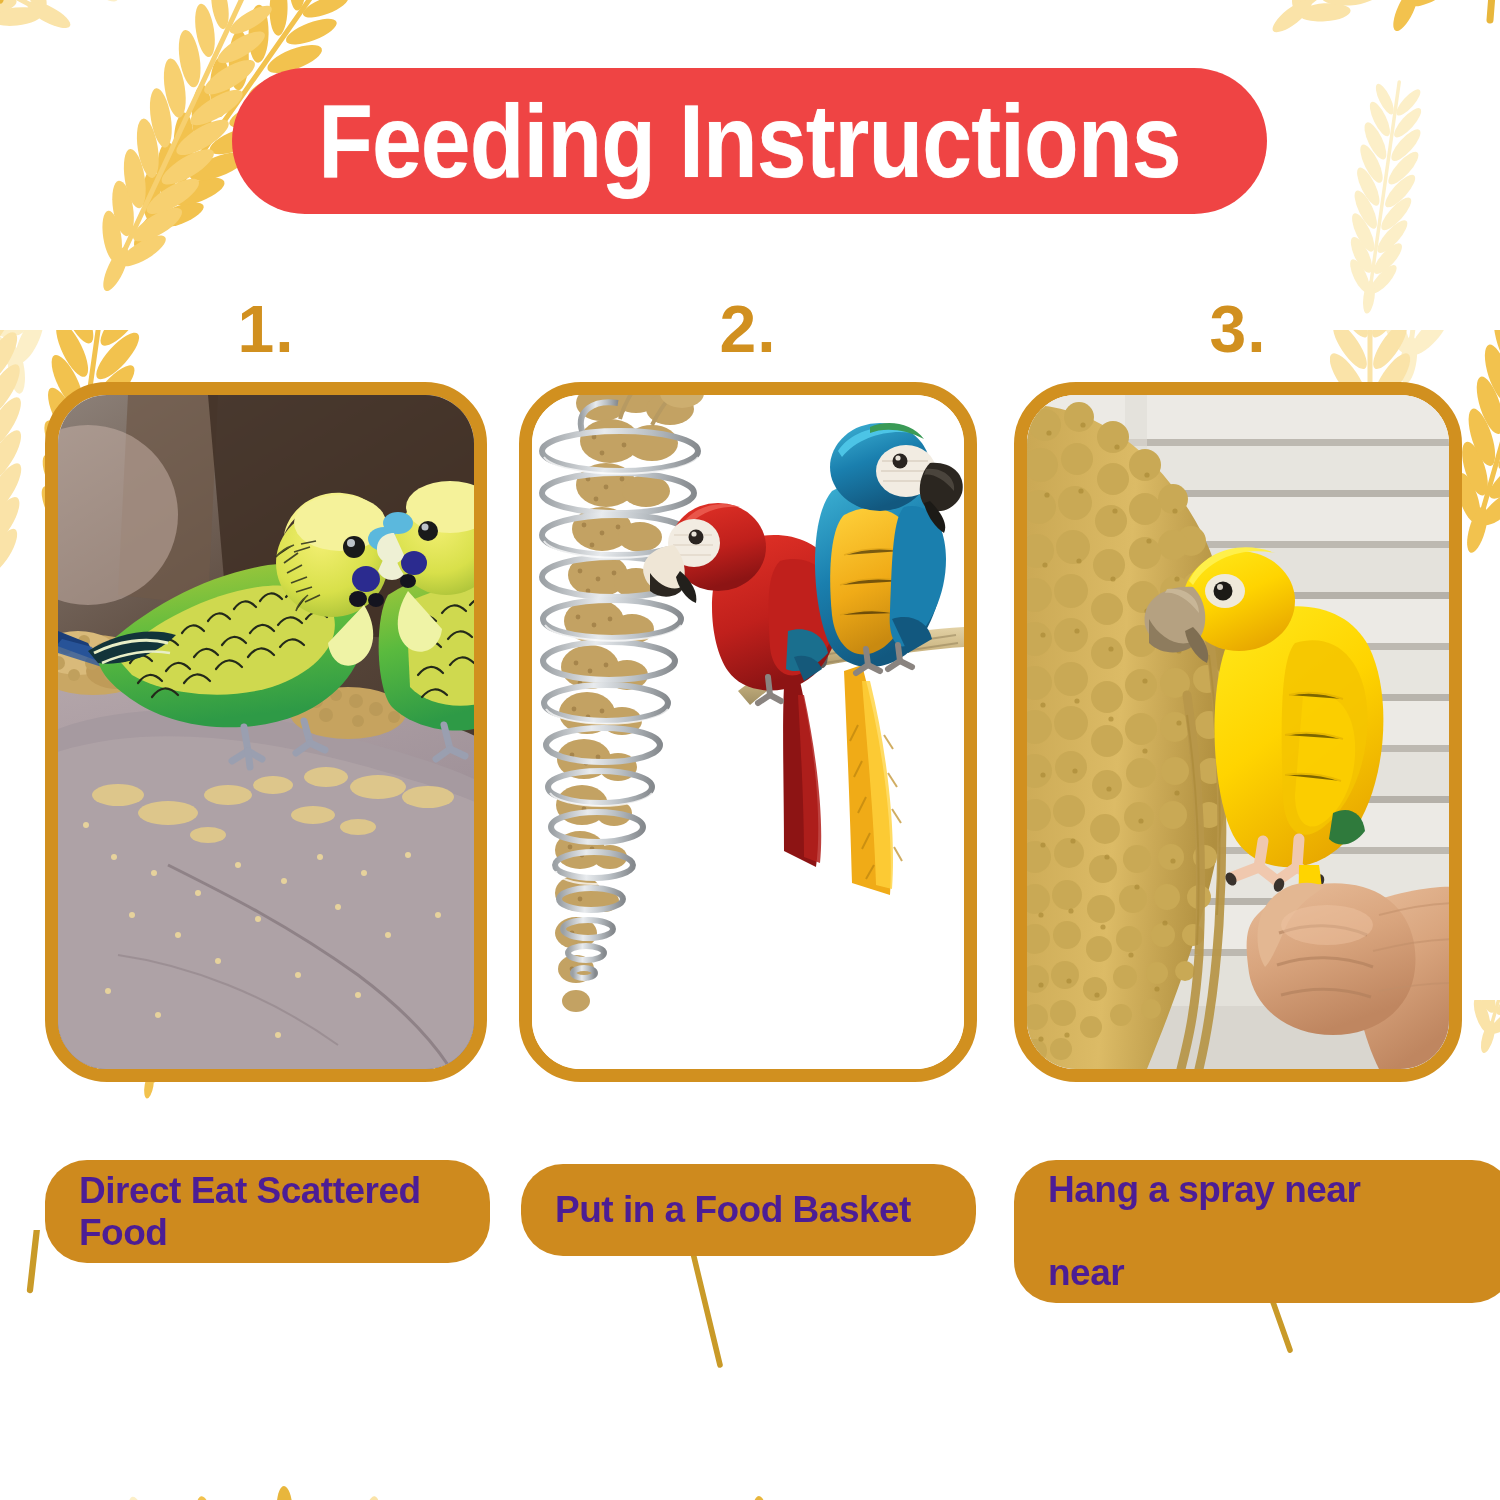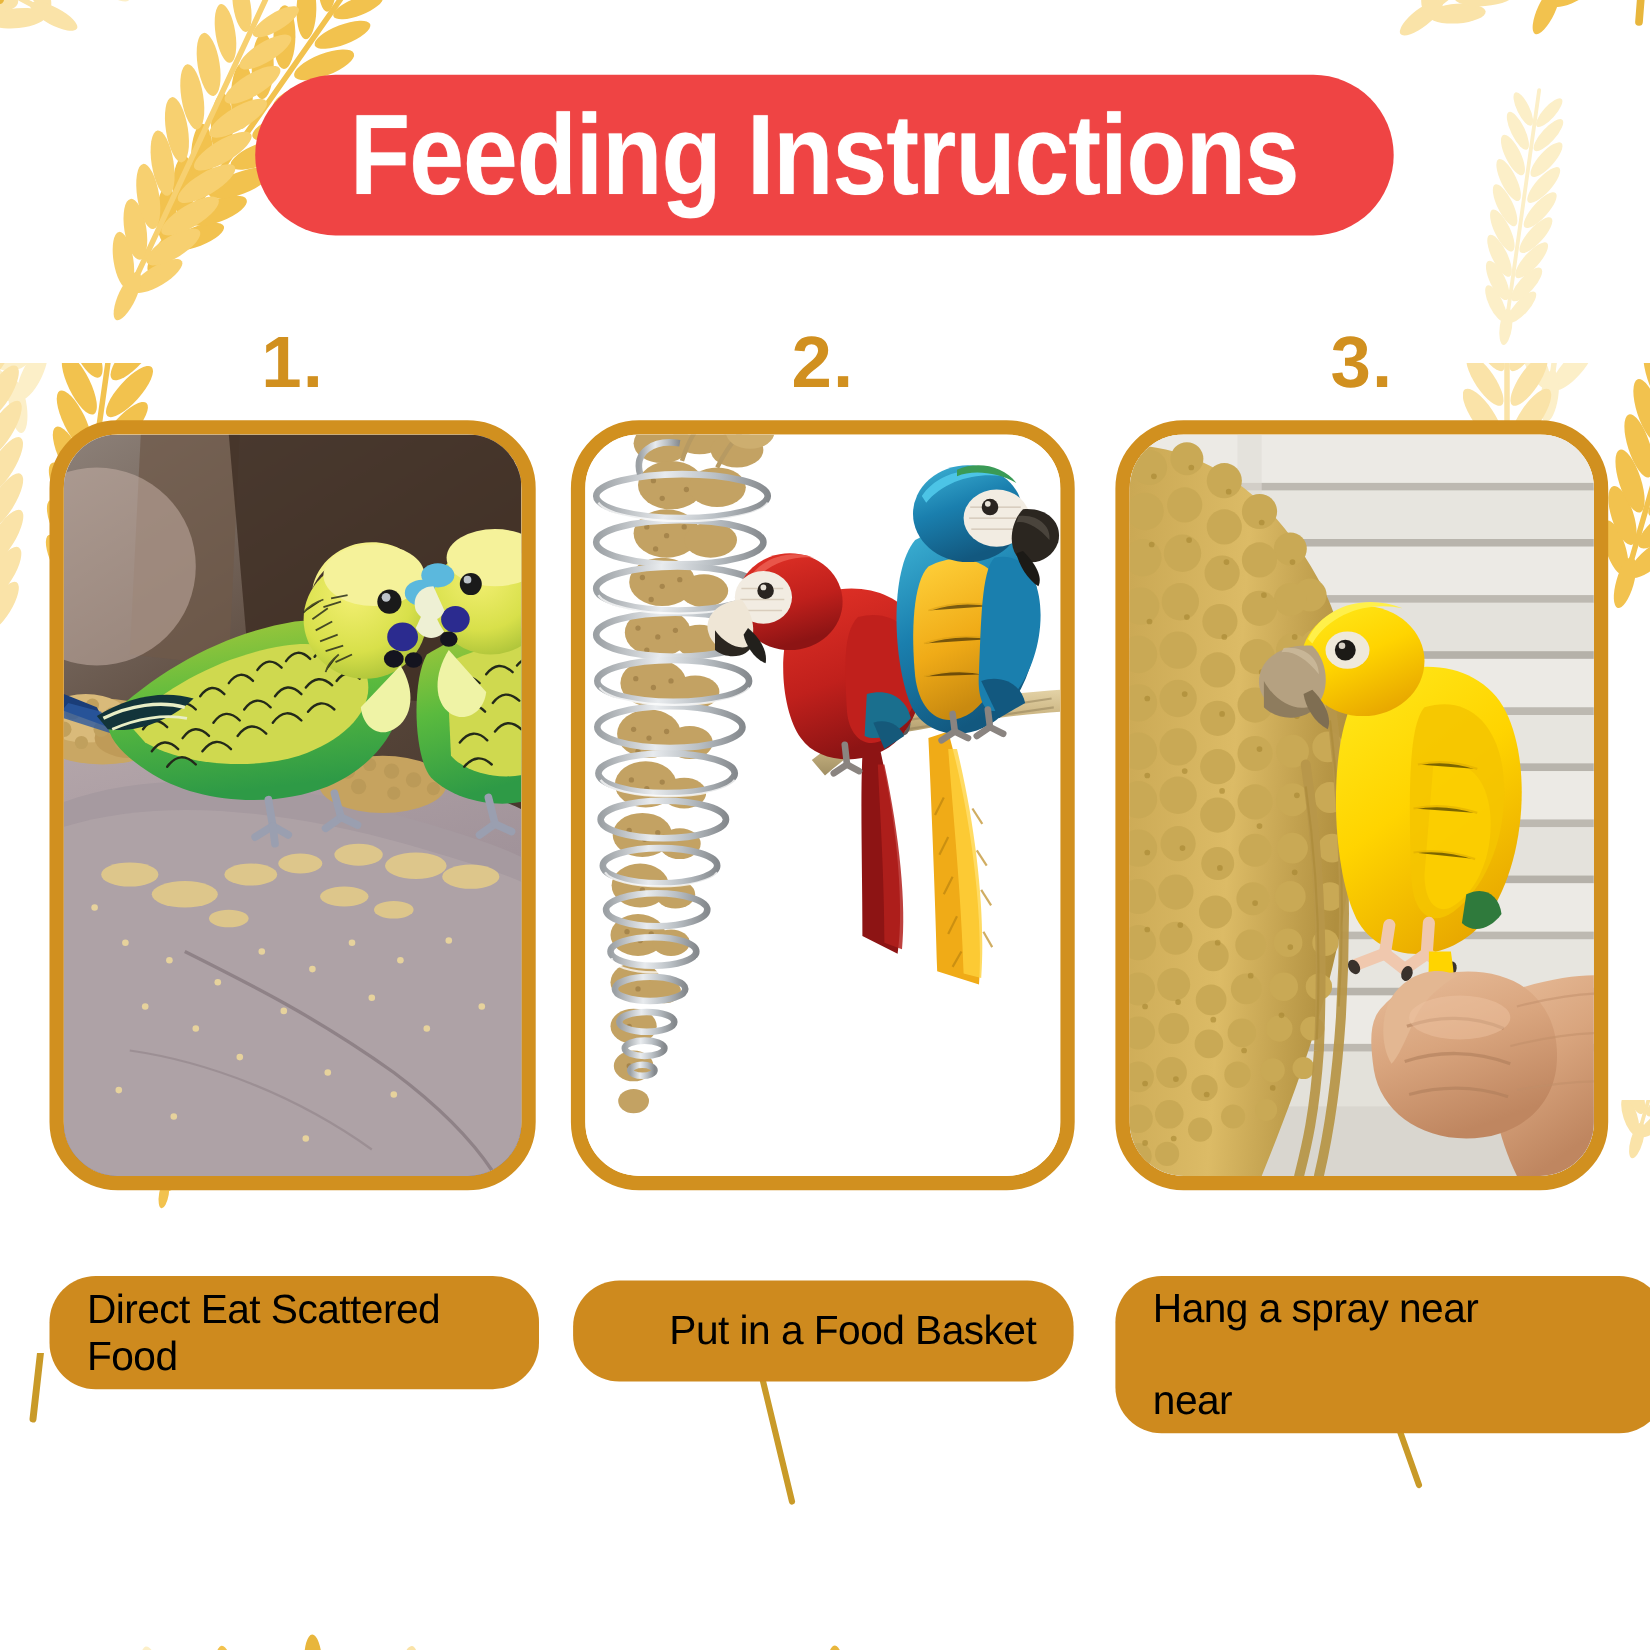--- a/index.html
+++ b/index.html
@@ -82,29 +82,29 @@
   
   .caption-pill {
     position: absolute;
     background: #ce8a1e;
     border-radius: 42px;
     display: flex; align-items: center;
     padding: 18px 34px;
     z-index: 5;
   }
   .caption-text {
-    color: #000000;
+    color: #4c1d95;
     font-family: "Liberation Sans", sans-serif;
-    font-weight: normal;
+    font-weight: bold;
     font-size: 37px;
     line-height: 1.12;
     letter-spacing: -0.5px;
   }
   #cap-1 { left: 45px;   top: 1160px; width: 445px; height: 103px; }
-  #cap-2 { left: 521px;  top: 1164px; width: 455px; height: 92px;  justify-content: flex-end; }
+  #cap-2 { left: 521px;  top: 1164px; width: 455px; height: 92px;  justify-content: flex-start; }
   #cap-3 { left: 1014px; top: 1160px; width: 500px; height: 143px; }
 </style>
 </head>
 <body>
 
 <div id="page">
 
   <div class="wheat-layer">
 
     <svg width="0" height="0" style="position:absolute" aria-hidden="true">

